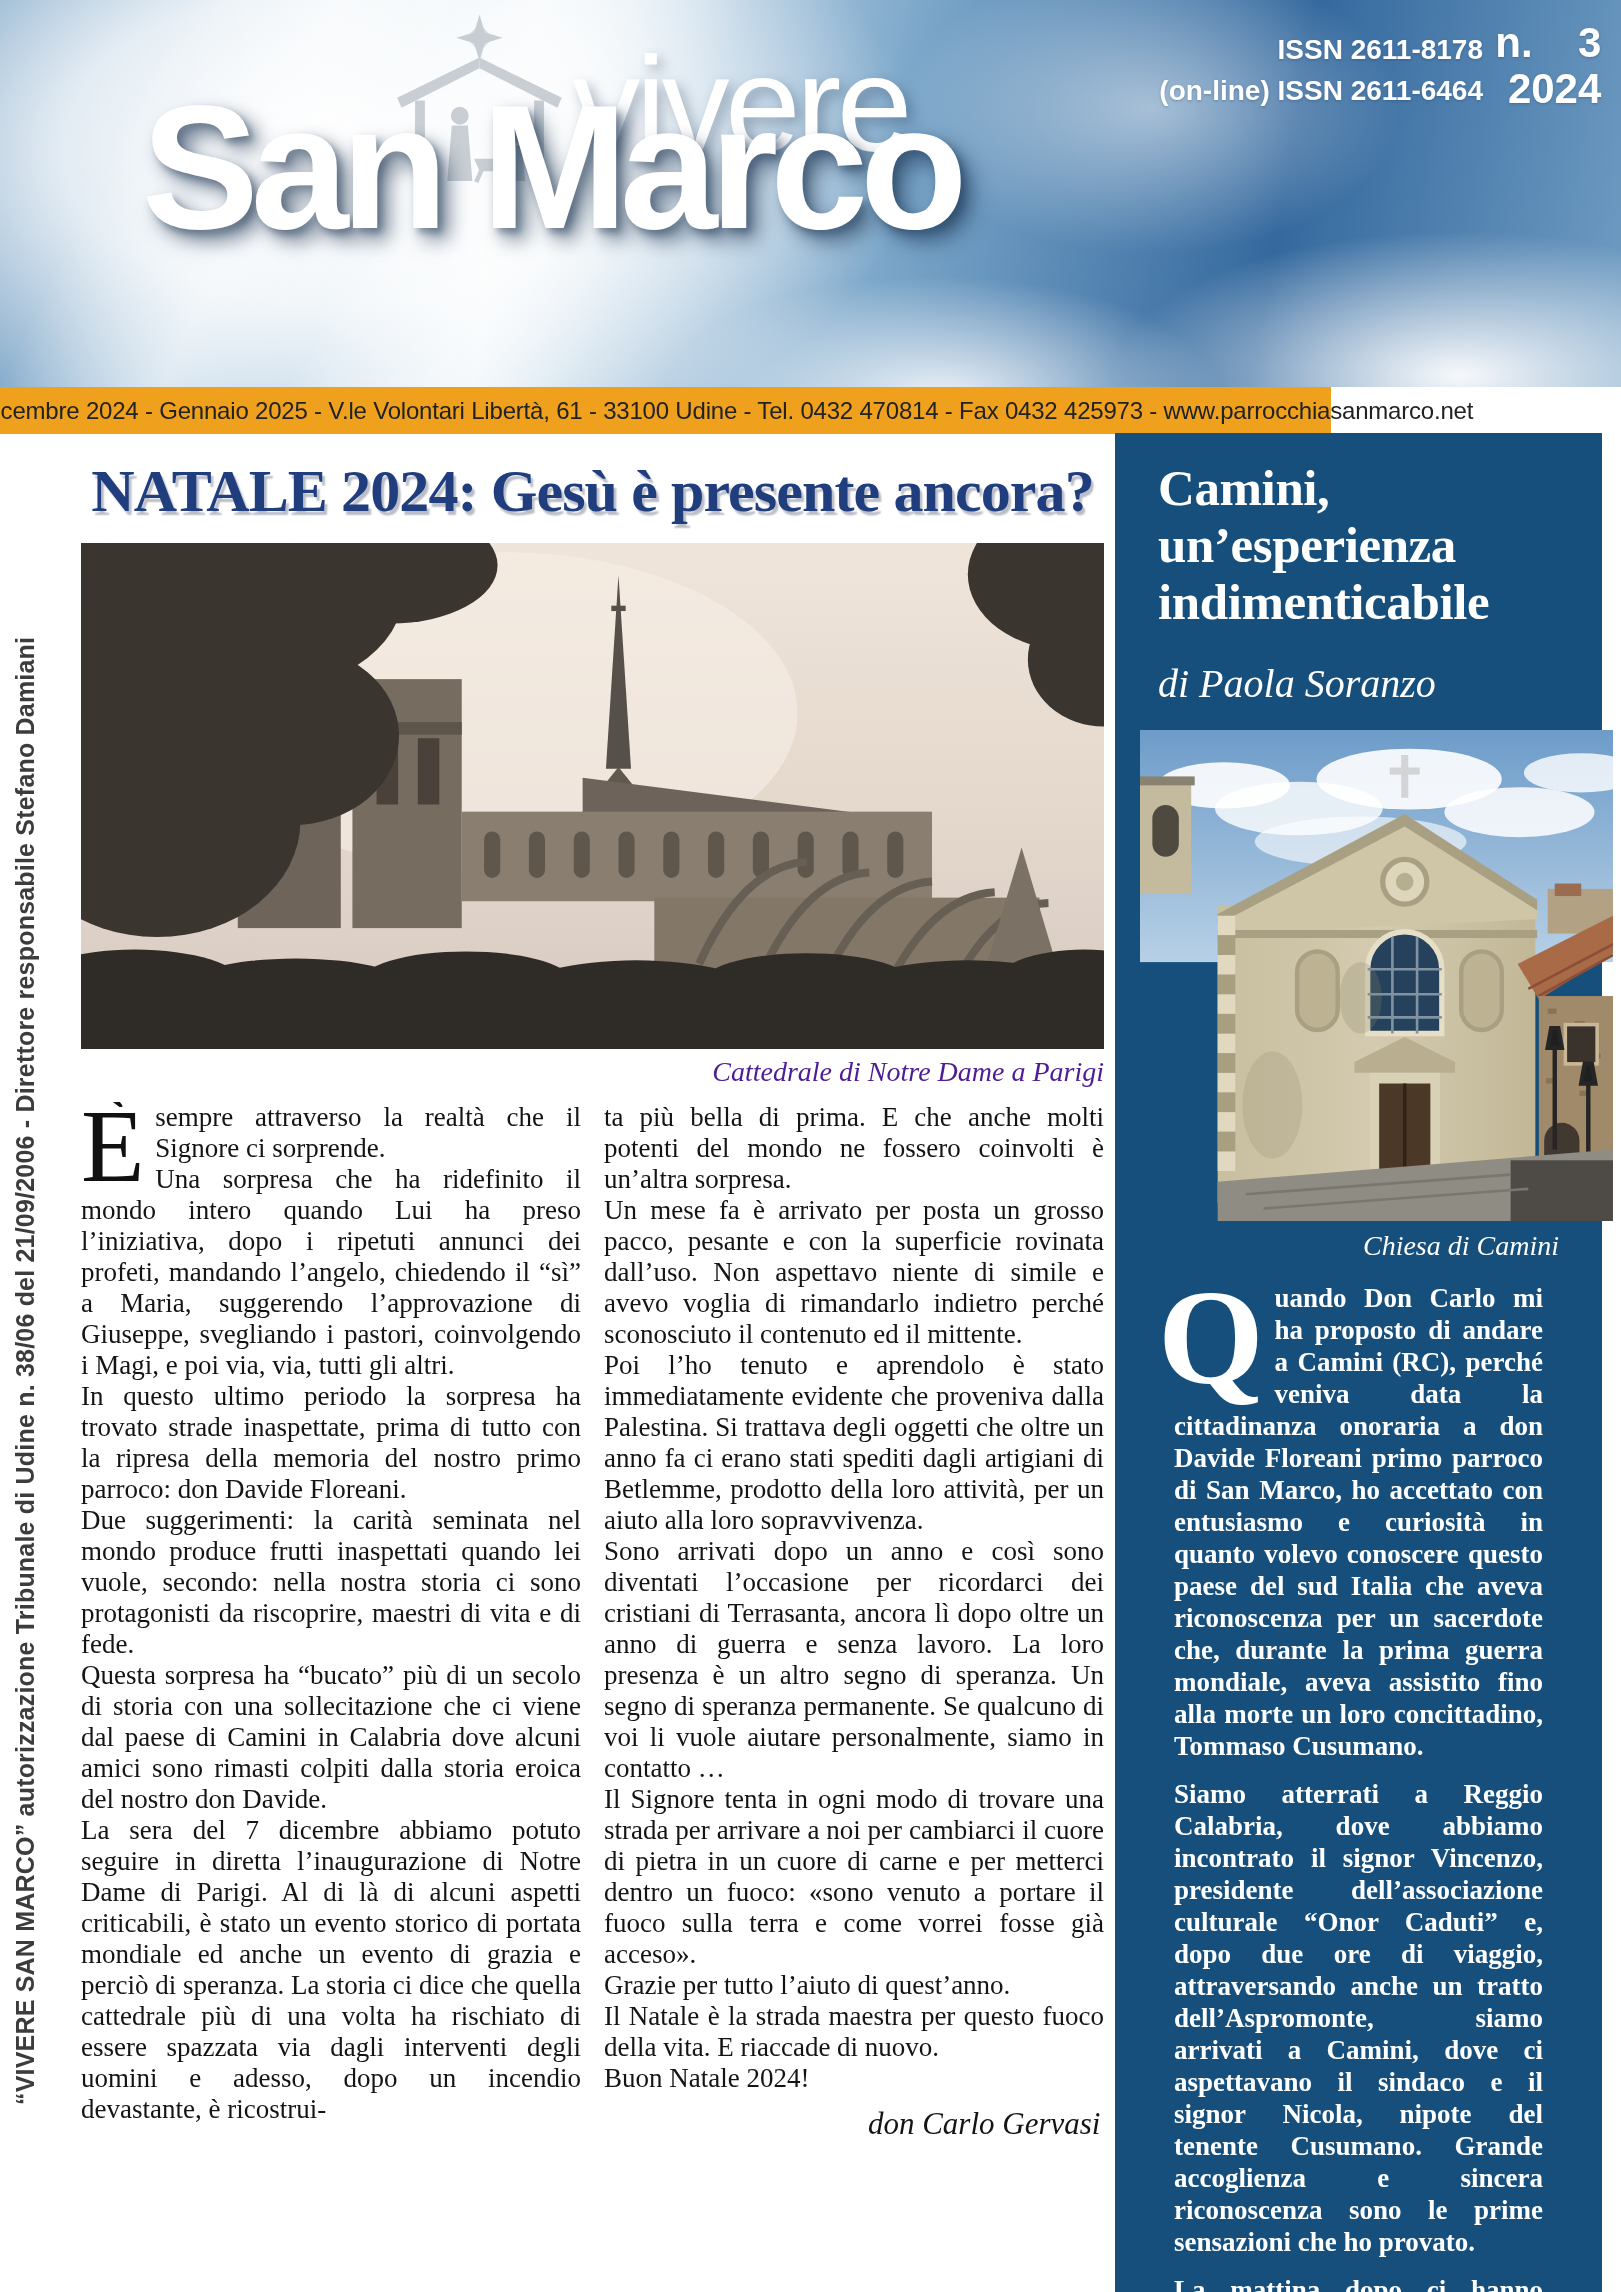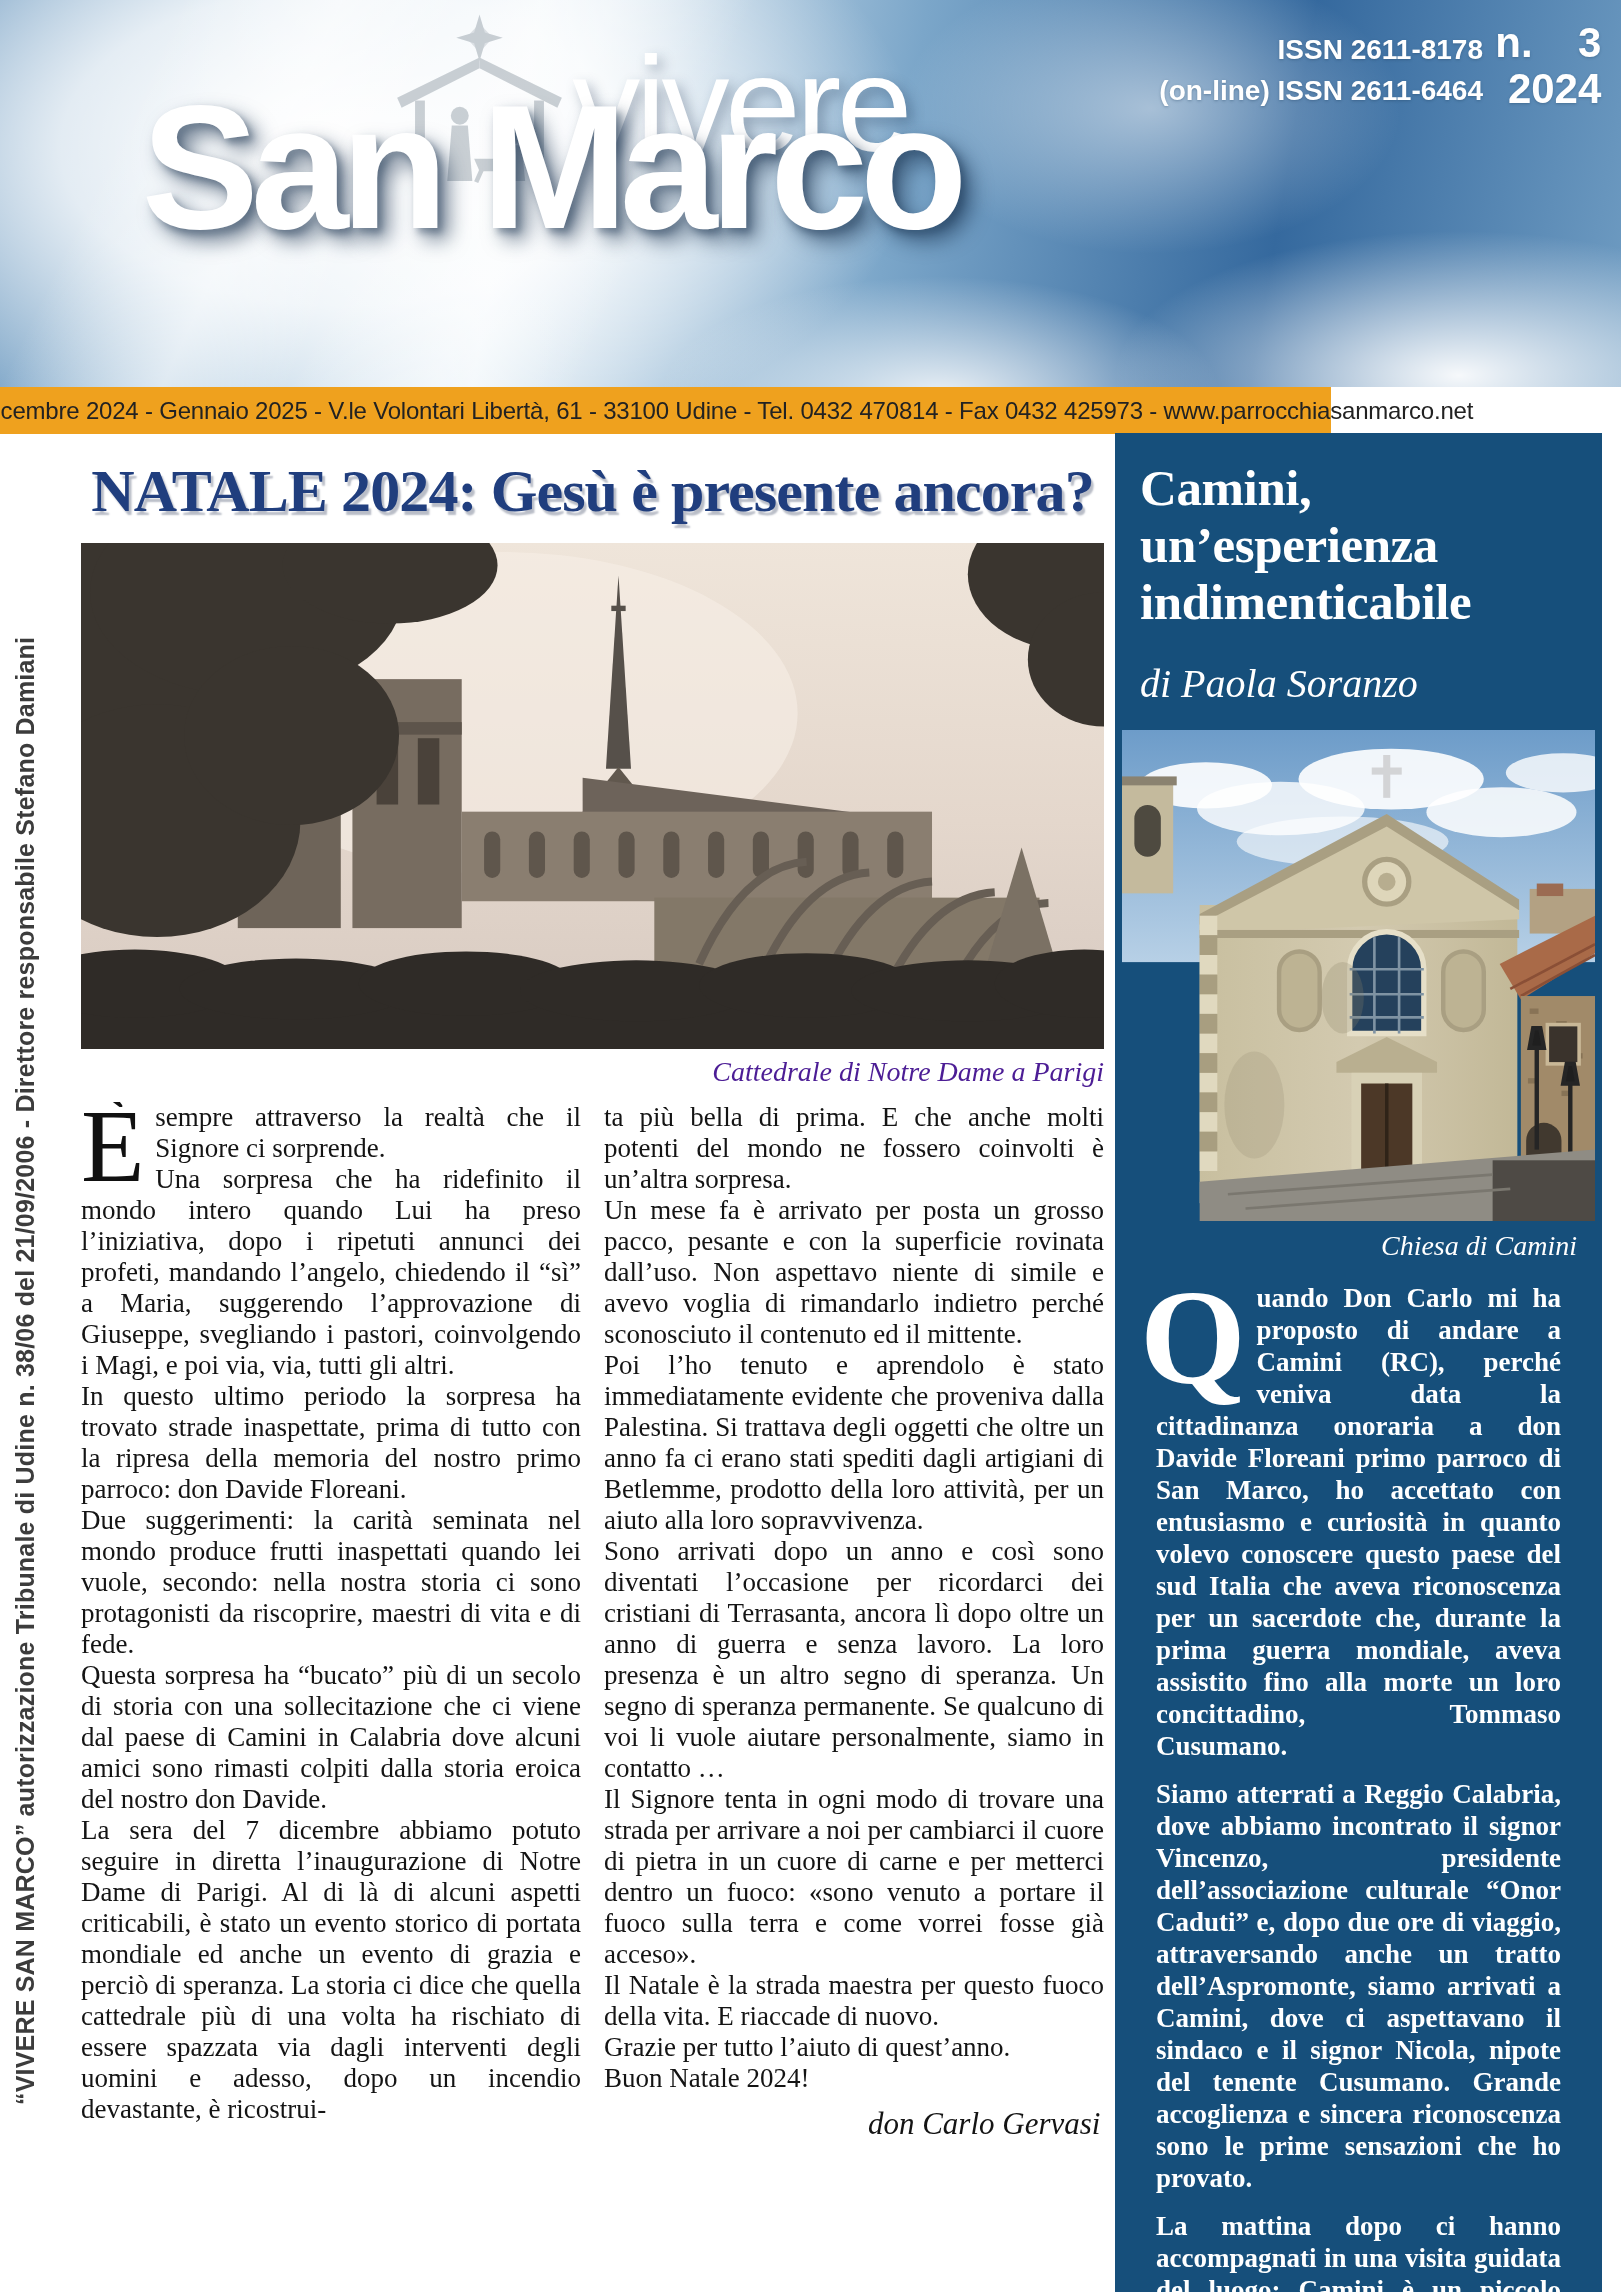--- a/index.html
+++ b/index.html
@@ -80,21 +80,21 @@
   .col{width:500px;font-size:27px;line-height:31px;text-align:justify;color:#141414;overflow:hidden;height:1048px;}
   .col p{margin:0;}
   .dropcap-e{
     float:left;font-size:104px;line-height:75px;padding:5.4px 10.7px 0 0;color:#111;
     font-family:"Liberation Serif","DejaVu Serif",serif;
   }
   .signature{font-style:italic;font-size:31px;text-align:right;margin-top:14.3px;padding-right:3.6px;}
   
   .sidebar{
     position:absolute;left:1115px;top:433px;width:487px;height:1859px;
-    background:var(--sidebar-blue,#164F7B);color:#fff;padding:27px 25px;
+    background:var(--sidebar-blue,#164F7B);color:#fff;padding:27px 43px;
   }
   .sb-title{
     font-weight:bold;font-size:51px;line-height:1.12;white-space:pre-line;letter-spacing:-0.4px;
   }
   .sb-byline{font-style:italic;font-size:40px;margin-top:29px;}
   .sb-photo{display:block;width:473px;height:491px;margin:23px -18px 0 -18px;}
   .sb-caption{text-align:right;font-style:italic;font-size:28px;margin:9px 0 19.7px 0;}
   .sb-body{font-size:27px;line-height:32px;font-weight:bold;text-align:justify;}
   .sb-body p{margin:16px;}
   .dropcap-q{
@@ -231,22 +231,22 @@
             <p>La sera del 7 dicembre abbiamo potuto seguire in diretta l’inaugurazione di Notre Dame di Parigi. Al di là di alcuni aspetti criticabili, è stato un evento storico di portata mondiale ed anche un evento di grazia e perciò di speranza. La storia ci dice che quella cattedrale più di una volta ha rischiato di essere spazzata via dagli interventi degli uomini e adesso, dopo un incendio devastante, è ricostrui-</p>
           </div>
       </div>
       <div class="col">
         <div>
             <p>ta più bella di prima. E che anche molti potenti del mondo ne fossero coinvolti è un’altra sorpresa.</p>
             <p>Un mese fa è arrivato per posta un grosso pacco, pesante e con la superficie rovinata dall’uso. Non aspettavo niente di simile e avevo voglia di rimandarlo indietro perché sconosciuto il contenuto ed il mittente.</p>
             <p>Poi l’ho tenuto e aprendolo è stato immediatamente evidente che proveniva dalla Palestina. Si trattava degli oggetti che oltre un anno fa ci erano stati spediti dagli artigiani di Betlemme, prodotto della loro attività, per un aiuto alla loro sopravvivenza.</p>
             <p>Sono arrivati dopo un anno e così sono diventati l’occasione per ricordarci dei cristiani di Terrasanta, ancora lì dopo oltre un anno di guerra e senza lavoro. La loro presenza è un altro segno di speranza. Un segno di speranza permanente. Se qualcuno di voi li vuole aiutare personalmente, siamo in contatto …</p>
             <p>Il Signore tenta in ogni modo di trovare una strada per arrivare a noi per cambiarci il cuore di pietra in un cuore di carne e per metterci dentro un fuoco: «sono venuto a portare il fuoco sulla terra e come vorrei fosse già acceso».</p>
+            <p>Grazie per tutto l’aiuto di quest’anno.</p>
             <p>Il Natale è la strada maestra per questo fuoco della vita. E riaccade di nuovo.</p>
-            <p>Grazie per tutto l’aiuto di quest’anno.</p>
             <p>Buon Natale 2024!</p>
           </div>
         <div class="signature">don Carlo Gervasi</div>
       </div>
     </div>
   </div>
 
   <div class="sidebar">
     <div class="sb-title">Camini,
 un’esperienza

